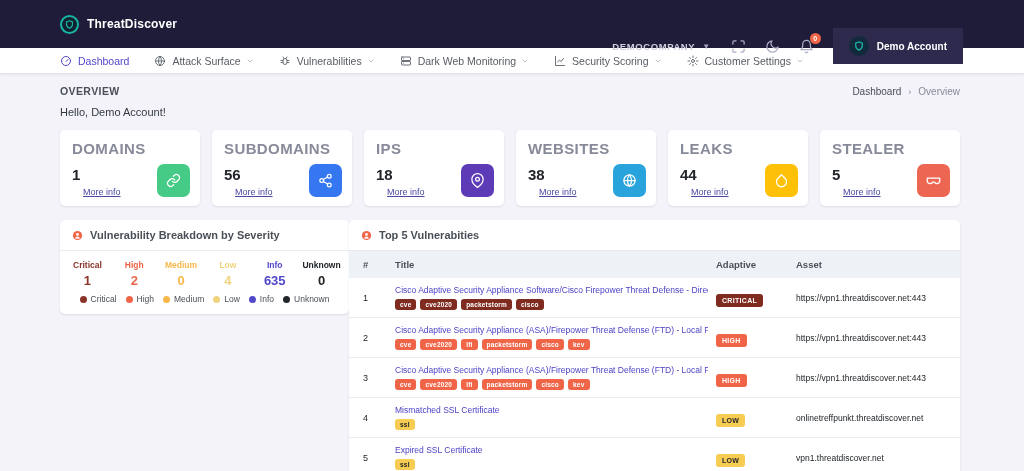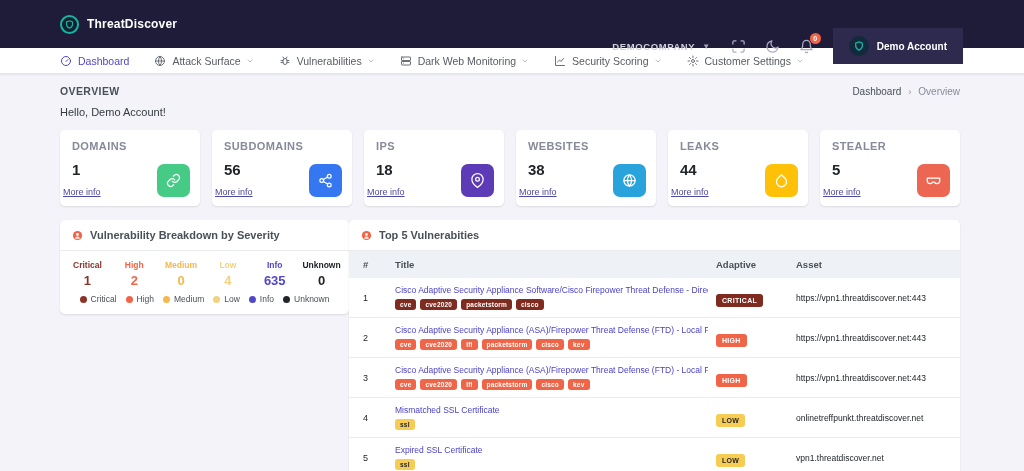--- a/index.html
+++ b/index.html
@@ -38,23 +38,23 @@
   .page-head { display:flex; justify-content:space-between; align-items:flex-end; }
   .page-title { font-size:10.5px; font-weight:bold; color:#495057; letter-spacing:.4px; }
   .breadcrumb { font-size:10px; color:#878a99; display:flex; gap:7px; align-items:center; }
   .breadcrumb a { color:#495057; text-decoration:none; cursor:pointer; }
   .bc-sep { font-size:9px; }
   .greeting { margin-top:9px; font-size:11px; color:#343a40; }
 
   
   .cards { display:flex; gap:12px; margin-top:12px; }
   .card { flex:1; background:#fff; border-radius:5px; height:76px; padding:10px 12px; position:relative; box-shadow:0 1px 2px rgba(56,65,74,.13); }
-  .card-label { font-size:11px; font-weight:bold; color:#878a99; letter-spacing:.4px; }
+  .card-label { font-size:15px; font-weight:bold; color:#878a99; letter-spacing:.4px; }
   .card-value { font-size:15px; font-weight:bold; color:#212529; margin-top:9px; }
-  .card-link { position:absolute; left:3px; bottom:9px; font-size:9px; color:#4c49a2; text-decoration:underline; cursor:pointer; }
+  .card-link { position:absolute; left:23px; bottom:9px; font-size:9px; color:#4c49a2; text-decoration:underline; cursor:pointer; }
   .card-icon { position:absolute; right:10px; bottom:9px; width:33px; height:33px; border-radius:7px; display:flex; align-items:center; justify-content:center; color:#fff; cursor:pointer; }
   .card-icon svg { width:15px; height:15px; }
 
   
   .panels { display:flex; margin-top:14px; align-items:flex-start; }
   .panel { background:#fff; border-radius:5px; box-shadow:0 1px 2px rgba(56,65,74,.13); }
   .panel-left { width:289px; }
   .panel-right { flex:1; }
   .panel-head { display:flex; align-items:center; gap:7px; padding:9px 12px; border-bottom:1px solid #e9ebec; }
   .panel-icon { width:11px; height:11px; }

